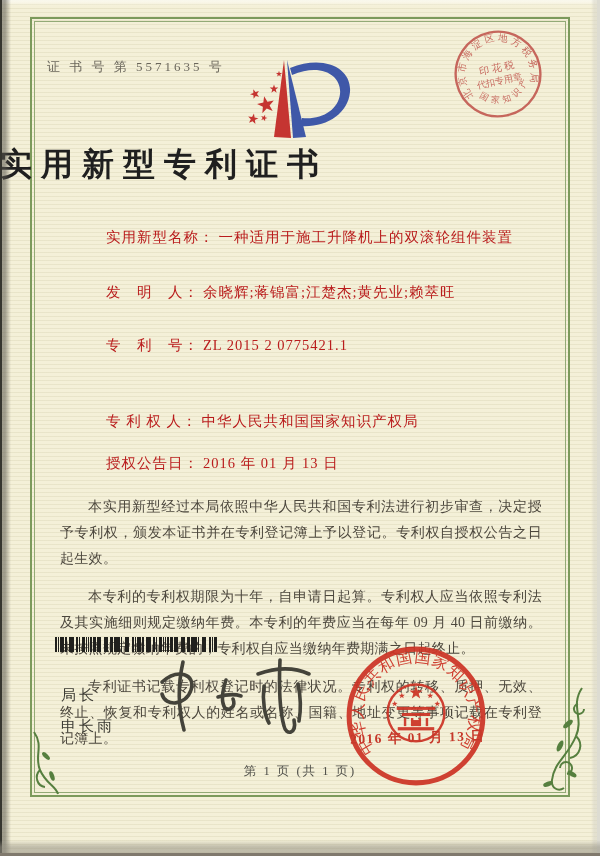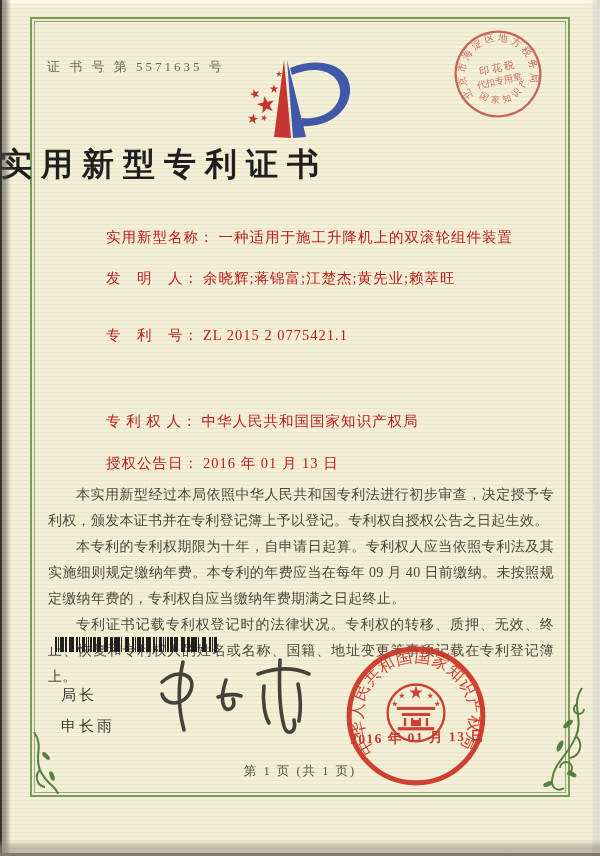--- a/index.html
+++ b/index.html
@@ -23,26 +23,26 @@
   
   .cert-no{position:absolute;left:47px;top:58px;font-size:13px;letter-spacing:3px;color:#6b675c;}
   .logo{position:absolute;left:238px;top:58px;width:124px;height:84px;}
   .tax-stamp{position:absolute;left:452px;top:28px;width:92px;height:92px;transform:rotate(-12deg);opacity:.85;}
   .stamp-s{stroke:var(--stamp_red);fill:none;}
   .stamp-t{fill:var(--stamp_red);font-family:"Liberation Serif",serif;}
   .title{position:absolute;left:0;top:143px;width:100%;text-align:left;
         font-size:32px;font-weight:600;letter-spacing:9px;color:#1f1f1f;}
   
   .field{position:absolute;left:58px;font-size:14.5px;color:#b91c1c;letter-spacing:1px;white-space:nowrap;margin-left:48px;}
-  .f0{top:228px}.f1{top:269px}.f2{top:326px}.f3{top:369px}.f4{top:412px}.f5{top:454px}
+  .f0{top:228px}.f1{top:283px}.f2{top:336px}.f3{top:369px}.f4{top:412px}.f5{top:454px}
   .field .val{margin-left:4px;}
   
   .body-text{position:absolute;left:48px;top:482px;width:506px;font-size:14px;line-height:1.86;
         color:#4c473d;text-align:justify;letter-spacing:.3px;}
-  .body-text p{margin:0;text-indent:2em;}
+  .body-text p{margin:12px;text-indent:2em;}
   
   .barcode{position:absolute;left:55px;top:637px;width:162px;height:15px;
         background:
          repeating-linear-gradient(90deg,#20201d 0 2px,transparent 2px 3px,#20201d 3px 4px,transparent 4px 7px),
          repeating-linear-gradient(90deg,#20201d 0 1px,transparent 1px 5px,#20201d 5px 8px,transparent 8px 11px);}
   
   .officer{position:absolute;left:61px;top:686px;font-family:Liberation Mono, monospace;
         font-size:15px;color:#3b3a33;letter-spacing:3px;}
   .officer div{margin-bottom:12px;}
   .signature{position:absolute;left:138px;top:650px;width:195px;height:100px;}

